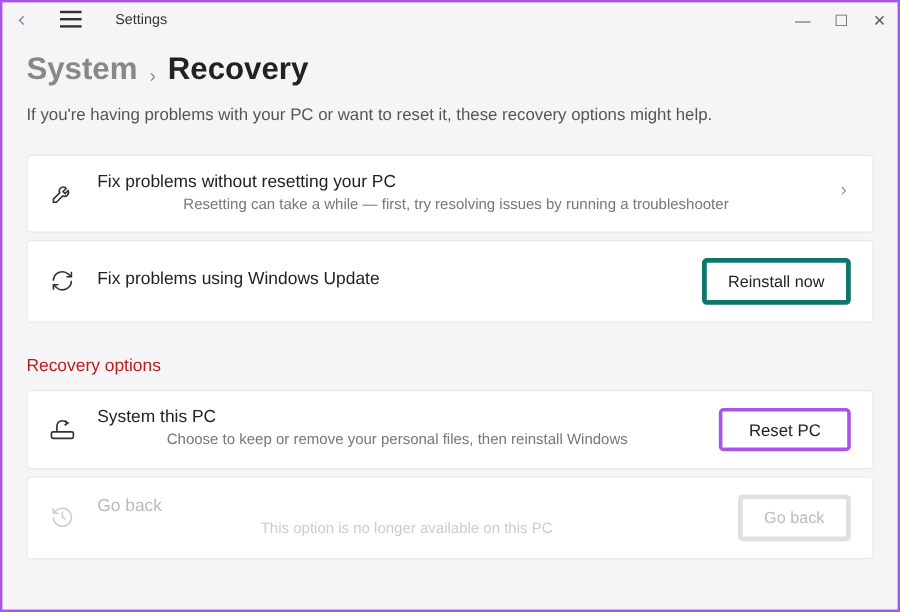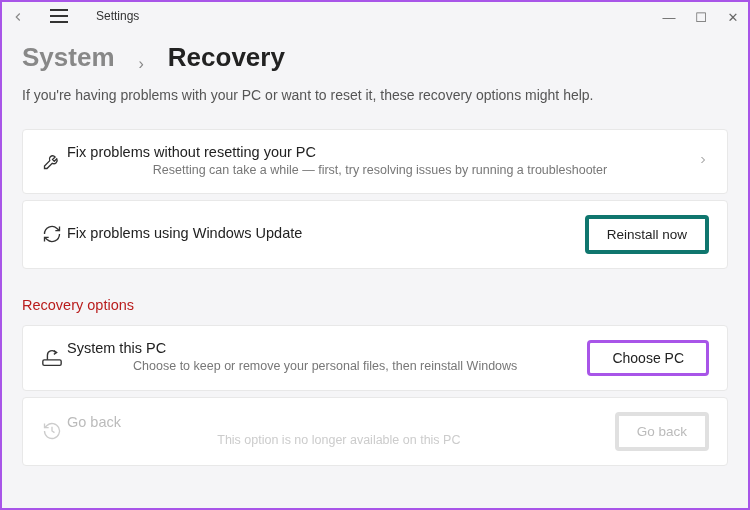--- a/index.html
+++ b/index.html
@@ -6,26 +6,26 @@
     body { width: 750px; height: 510px; background: #f5f5f7; border: 2px solid #a855e8; position: relative; overflow: hidden; }
     .titlebar { height: 30px; display: flex; align-items: center; padding: 0 8px; }
     .titlebar-left { display: flex; align-items: flex-start; gap: 24px; }
     .back-arrow { width: 16px; height: 16px; display: flex; align-items: center; justify-content: center; color: #888; }
     .hamburger { width: 18px; height: 14px; display: flex; flex-direction: column; justify-content: space-between; }
     .hamburger span { height: 2px; background: #333; width: 100%; }
     .app-title { font-size: 12px; color: #333; margin-left: 4px; }
     .win-controls { margin-left: auto; display: flex; gap: 18px; color: #666; font-size: 13px; }
     .win-controls span { width: 14px; text-align: center; }
     .content { padding: 4px 20px 20px 20px; }
-    .breadcrumb { display: flex; align-items: flex-end; gap: 24px; margin-top: 6px; margin-bottom: 14px; }
+    .breadcrumb { display: flex; align-items: flex-end; gap: 10px; margin-top: 6px; margin-bottom: 14px; }
     .crumb-parent { font-size: 26px; font-weight: 600; color: #888; }
     .crumb-sep { font-size: 16px; color: #888; }
     .crumb-current { font-size: 26px; font-weight: 600; color: #222; }
     .intro { font-size: 14px; color: #555; margin-bottom: 26px; }
-    .card { background: #fff; border: 1px solid #e8e8e8; border-radius: 4px; padding: 14px 18px; display: flex; align-items: center; gap: 4px; margin-bottom: 6px; }
+    .card { background: #fff; border: 1px solid #e8e8e8; border-radius: 4px; padding: 14px 18px; display: flex; align-items: center; gap: 18px; margin-bottom: 6px; }
     .card-icon { width: 22px; height: 22px; display: flex; align-items: center; justify-content: center; color: #333; flex-shrink: 0; }
     .card-body { flex: 1; }
     .card-title { font-size: 14.5px; color: #222; margin-bottom: 2px; }
     .card-sub { font-size: 12.5px; color: #777; line-height: 1.35; text-align: center; }
     .chevron { color: #888; flex-shrink: 0; }
     .btn { background: #fff; border: 4px solid #0f766e; border-radius: 4px; padding: 8px 18px; font-size: 13.5px; color: #222; cursor: pointer; flex-shrink: 0; }
     .btn.disabled { color: #bbb; border-color: #e0e0e0; cursor: default; }
     .btn.highlight { border: 3px solid #a855e8; padding: 7px 22px; font-size: 14px; }
     .section-heading { font-size: 14.5px; font-weight: 400; color: #b91c1c; margin-top: 28px; margin-bottom: 12px; }
     .card.disabled .card-title { color: #bbb; }
@@ -104,21 +104,21 @@
       <svg width="22" height="22" viewBox="0 0 24 24" fill="none" stroke="currentColor" stroke-width="1.5">
           <rect x="2" y="14" width="20" height="6" rx="1.5"></rect>
           <path d="M7 14V9a5 5 0 0 1 9-3"></path>
           <polyline points="14 4 17 6 14 8"></polyline>
         </svg>
     </span>
     <div class="card-body">
       <div class="card-title">System this PC</div>
       <div class="card-sub">Choose to keep or remove your personal files, then reinstall Windows</div>
     </div>
-    <button class="btn highlight">Choose PC</button>
+    <button class="btn highlight">Reset PC</button>
   </div>
 
   <div class="card disabled">
     <span class="card-icon">
       <svg width="20" height="20" viewBox="0 0 24 24" fill="none" stroke="currentColor" stroke-width="1.6">
           <path d="M3 12a9 9 0 1 0 3-6.7L3 8"></path>
           <polyline points="3 3 3 8 8 8"></polyline>
           <polyline points="12 7 12 12 15 14"></polyline>
         </svg>
     </span>

